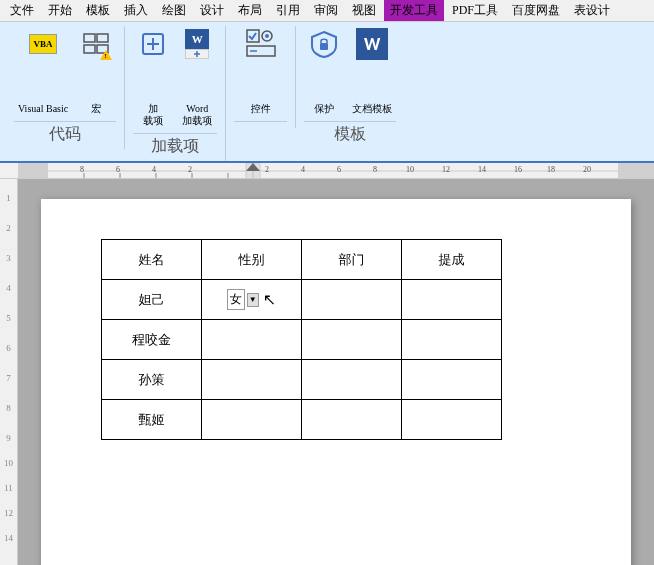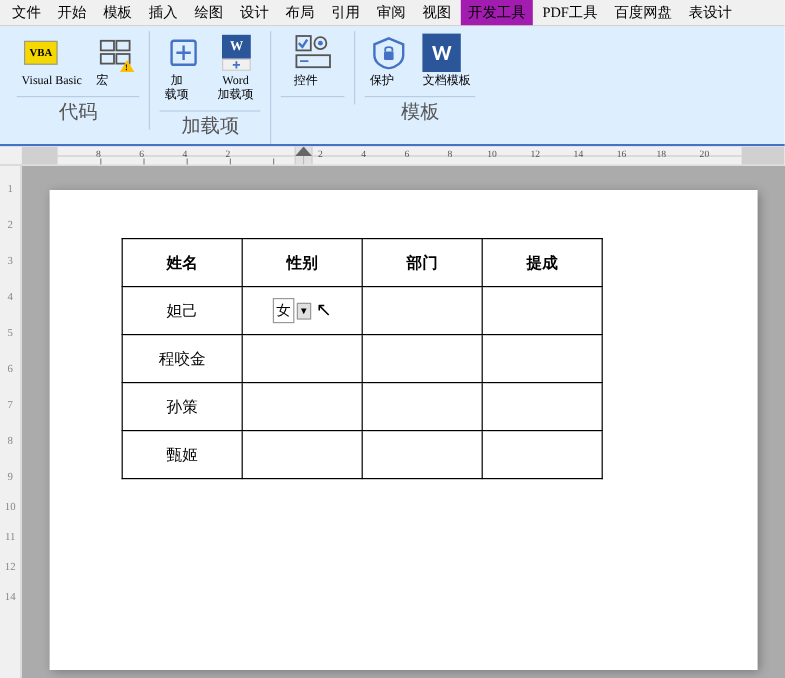--- a/index.html
+++ b/index.html
@@ -60,25 +60,26 @@
       color: #555;
       text-align: center;
       margin-top: 2px;
       border-top: 1px solid #b8cce4;
       width: 100%;
       padding-top: 2px;
     }
     .ribbon-btn {
       display: flex;
       flex-direction: column;
-      align-items: flex-start;
+      align-items: center;
       cursor: pointer;
       padding: 2px 4px;
       border-radius: 2px;
       min-width: 36px;
+      gap: 41px;
     }
     .ribbon-btn .icon-area {
       width: 32px;
       height: 32px;
       display: flex;
       align-items: center;
       justify-content: center;
       font-size: 22px;
       position: relative;
     }
@@ -158,21 +159,21 @@
     }
     .data-table td, .data-table th {
       border: 1px solid #000;
       padding: 6px 12px;
       text-align: center;
       font-size: 13px;
       min-width: 100px;
       height: 40px;
     }
     .data-table th {
-      font-weight: bold;
+      font-weight: normal;
     }
 
     
     .cell-dropdown {
       display: flex;
       align-items: center;
       justify-content: center;
       gap: 2px;
       position: relative;
     }

